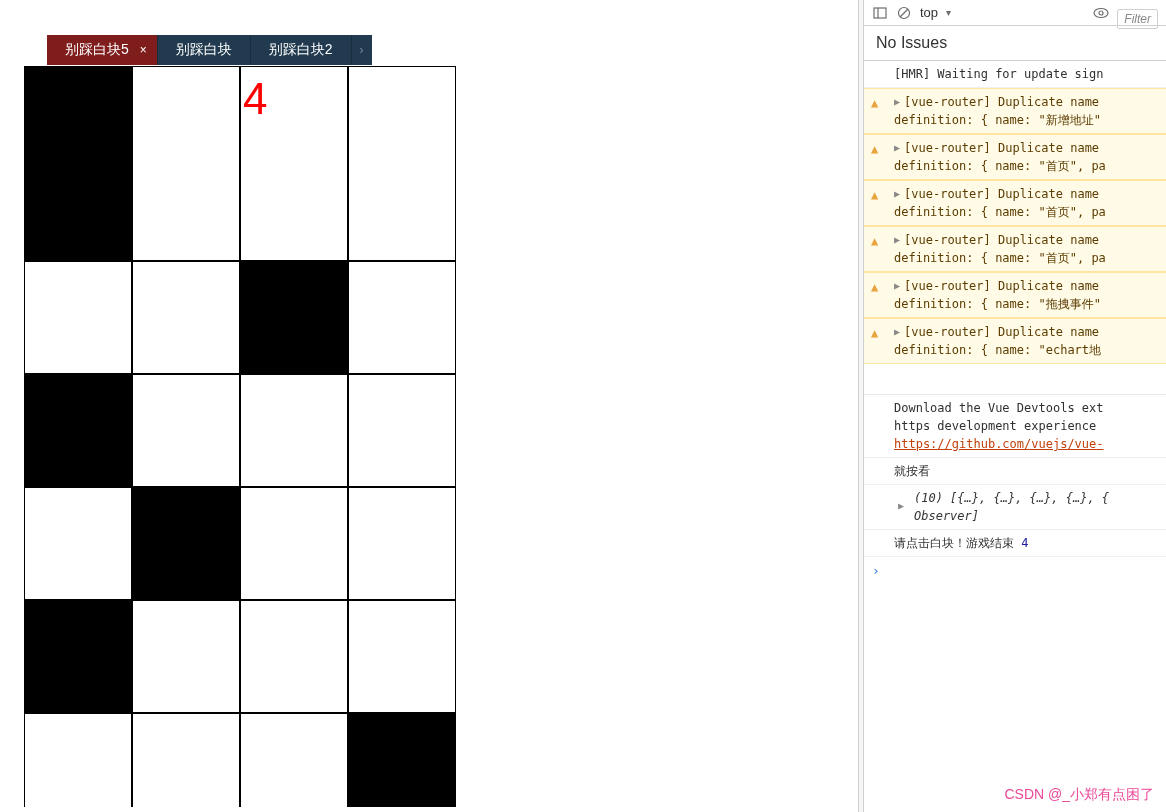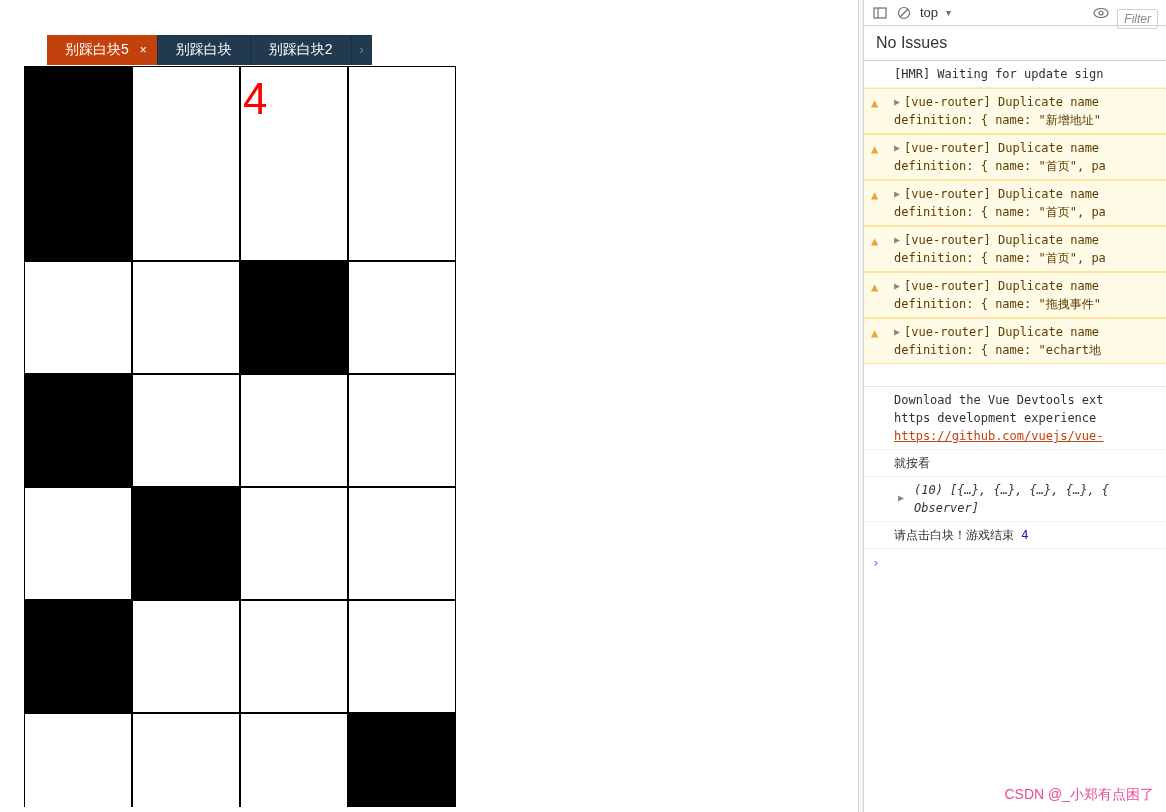--- a/index.html
+++ b/index.html
@@ -43,21 +43,21 @@
       align-items: center;
       justify-content: center;
       color: #fff;
       font-size: 14px;
       background: #213a4f;
       border-right: 1px solid #1a2d3d;
       position: relative;
       cursor: pointer;
     }
     .tab.active {
-      background: #c2410c;
+      background: #7f1d1d;
       padding-right: 28px;
     }
     .tab-close {
       position: absolute;
       right: 10px;
       top: 50%;
       transform: translateY(-50%);
       font-size: 12px;
       color: #fff;
       cursor: pointer;
@@ -293,21 +293,21 @@
   </div>
   <div class="no-issues">No Issues</div>
   <div class="console-body" id="console-body">
       <div class="log-line">[HMR] Waiting for update sign</div>
       <div class="warning-line" style="position: relative;"><span class="warning-icon">▲</span><span><span class="expand-arrow">▶</span>[vue-router] Duplicate name</span><br><span>definition: { name: "新增地址"</span></div>
       <div class="warning-line" style="position: relative;"><span class="warning-icon">▲</span><span><span class="expand-arrow">▶</span>[vue-router] Duplicate name</span><br><span>definition: { name: "首页", pa</span></div>
       <div class="warning-line" style="position: relative;"><span class="warning-icon">▲</span><span><span class="expand-arrow">▶</span>[vue-router] Duplicate name</span><br><span>definition: { name: "首页", pa</span></div>
       <div class="warning-line" style="position: relative;"><span class="warning-icon">▲</span><span><span class="expand-arrow">▶</span>[vue-router] Duplicate name</span><br><span>definition: { name: "首页", pa</span></div>
       <div class="warning-line" style="position: relative;"><span class="warning-icon">▲</span><span><span class="expand-arrow">▶</span>[vue-router] Duplicate name</span><br><span>definition: { name: "拖拽事件"</span></div>
       <div class="warning-line" style="position: relative;"><span class="warning-icon">▲</span><span><span class="expand-arrow">▶</span>[vue-router] Duplicate name</span><br><span>definition: { name: "echart地</span></div>
-      <div class="log-line" style="margin-top: 22px; border-top: 1px solid rgb(232, 232, 232);"><span>Download the Vue Devtools ext</span><br><span>https development experience</span><br><span class="log-link">https://github.com/vuejs/vue-</span></div>
+      <div class="log-line" style="margin-top: 30px; border-top: 1px solid rgb(232, 232, 232);"><span>Download the Vue Devtools ext</span><br><span>https development experience</span><br><span class="log-link">https://github.com/vuejs/vue-</span></div>
       <div class="log-line">就按看</div>
       <div class="log-line log-indent" style="position: relative;"><span class="expand-arrow" style="position: absolute; left: 34px; top: 14px;">▶</span><span class="log-object">(10) [{…}, {…}, {…}, {…}, {</span><br><span class="log-object">Observer]</span></div>
       <div class="log-line"><span>请点击白块！游戏结束 </span><span class="log-number">4</span></div>
       <div class="prompt-line">›</div>
     </div>
 </div>
 
 <div class="watermark">CSDN @_小郑有点困了</div>
 
 </body></html>

